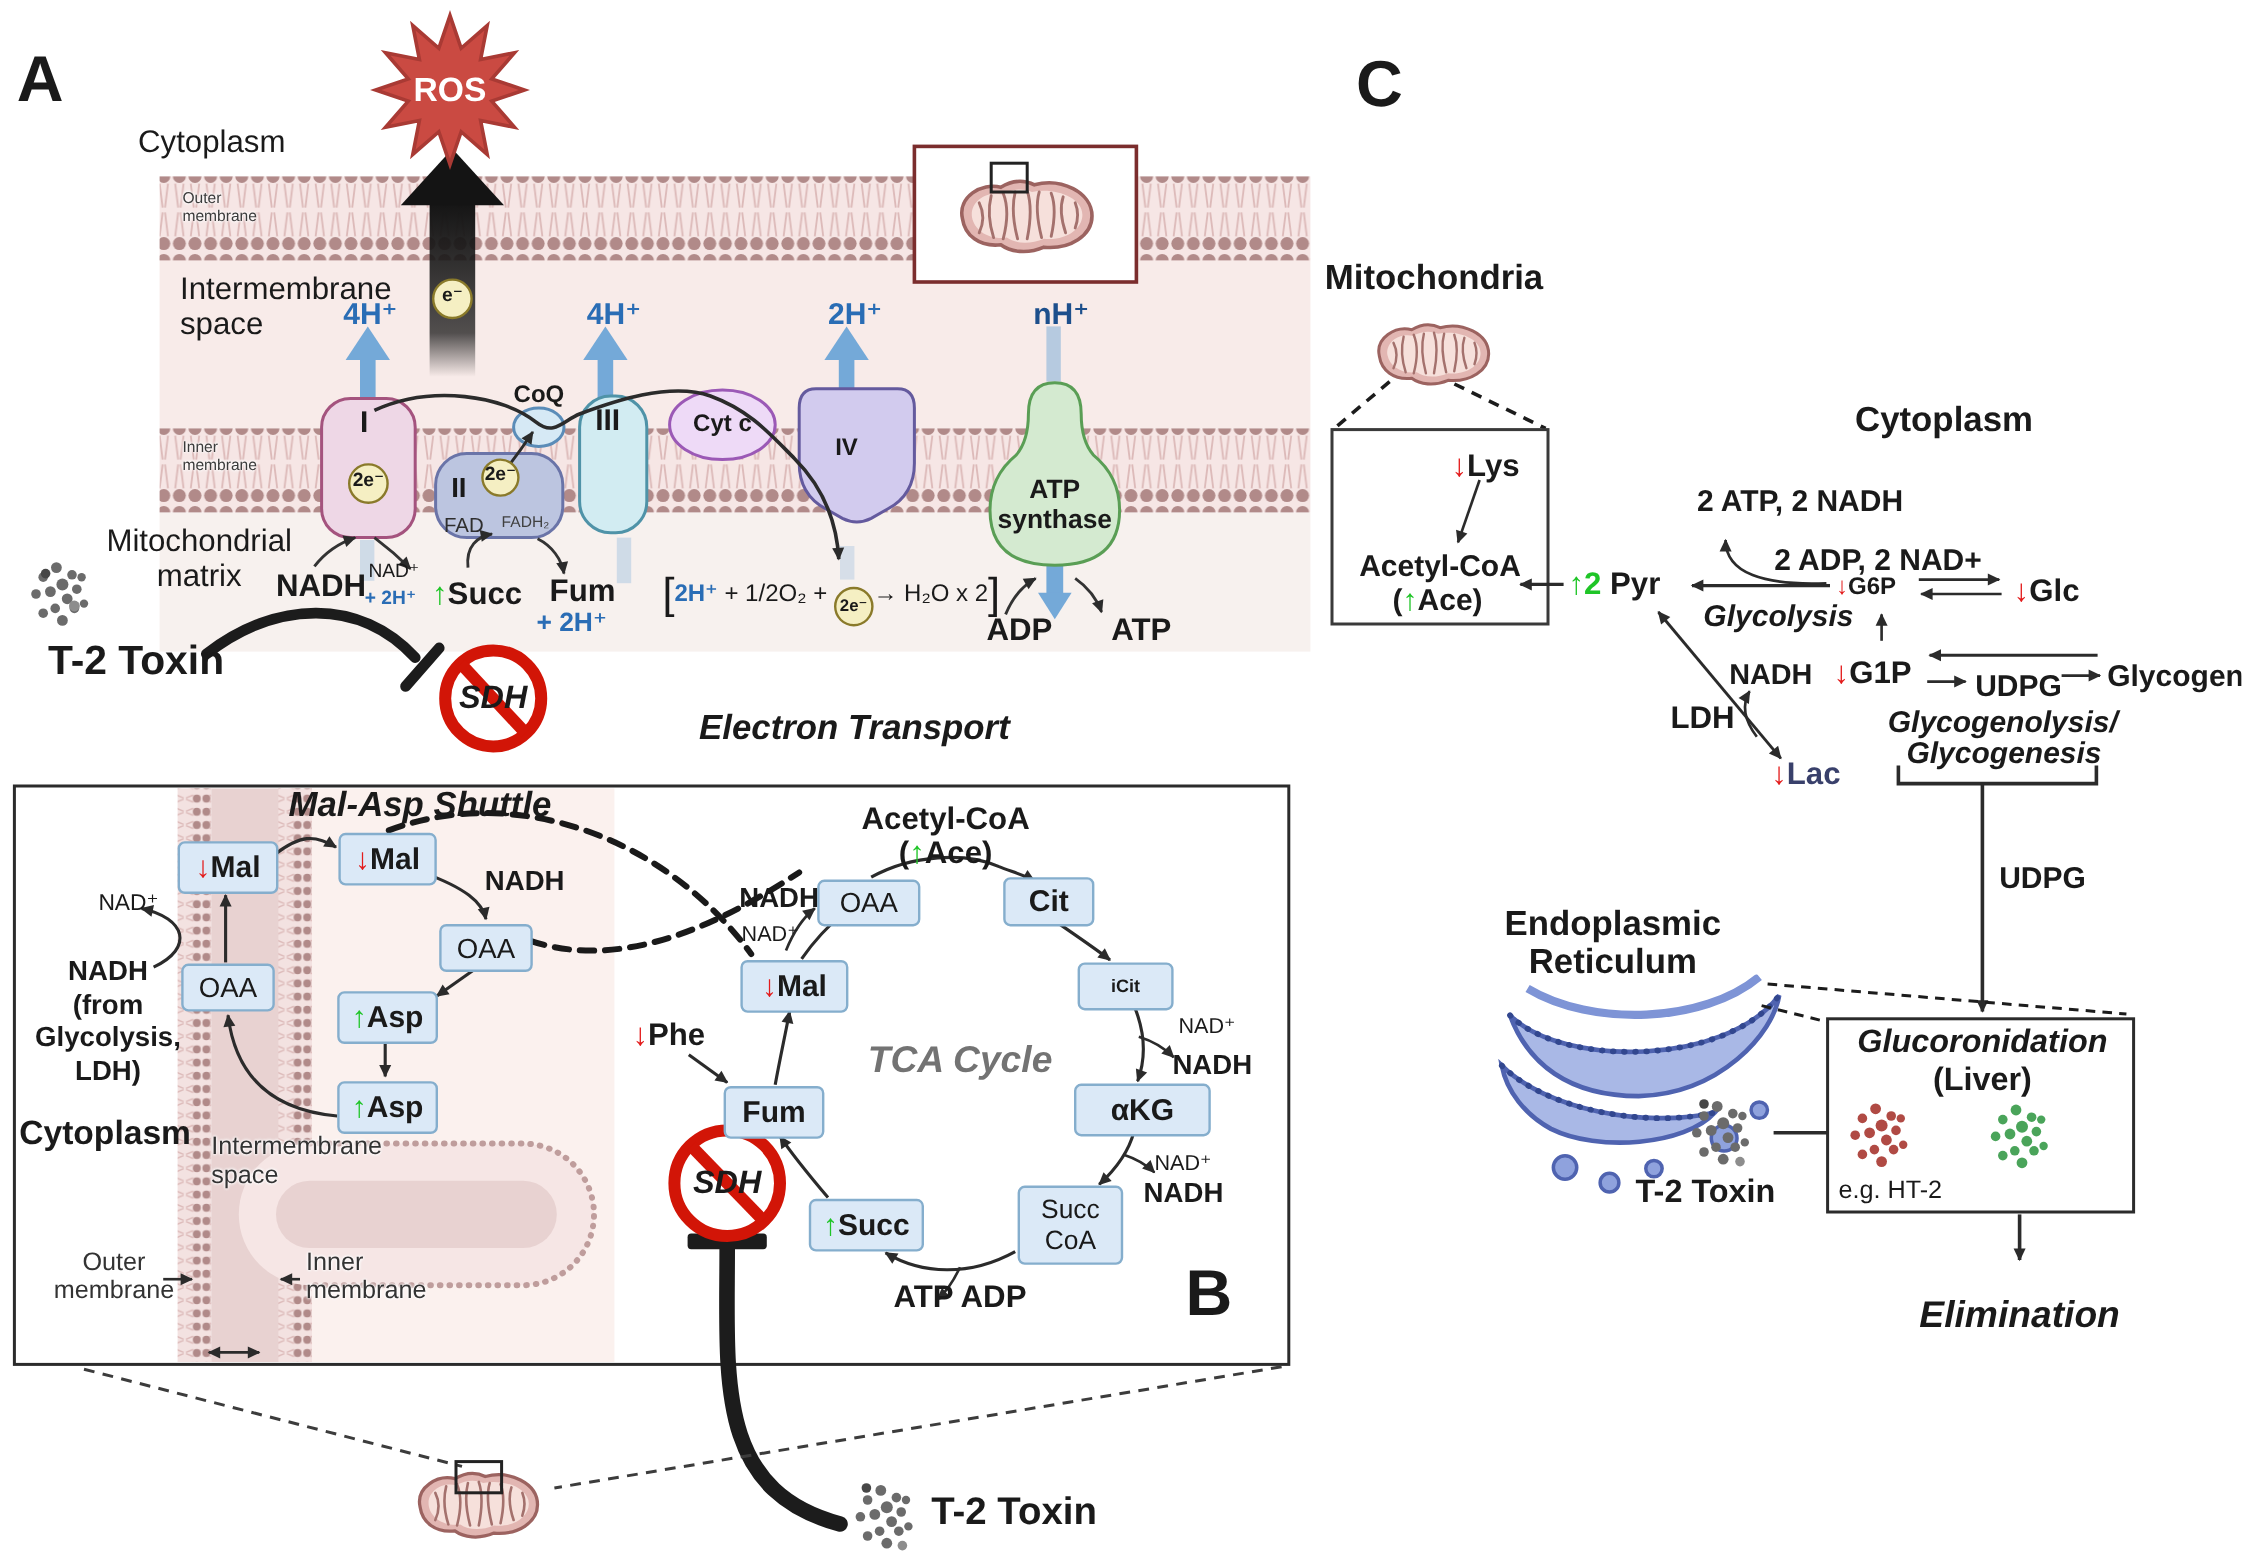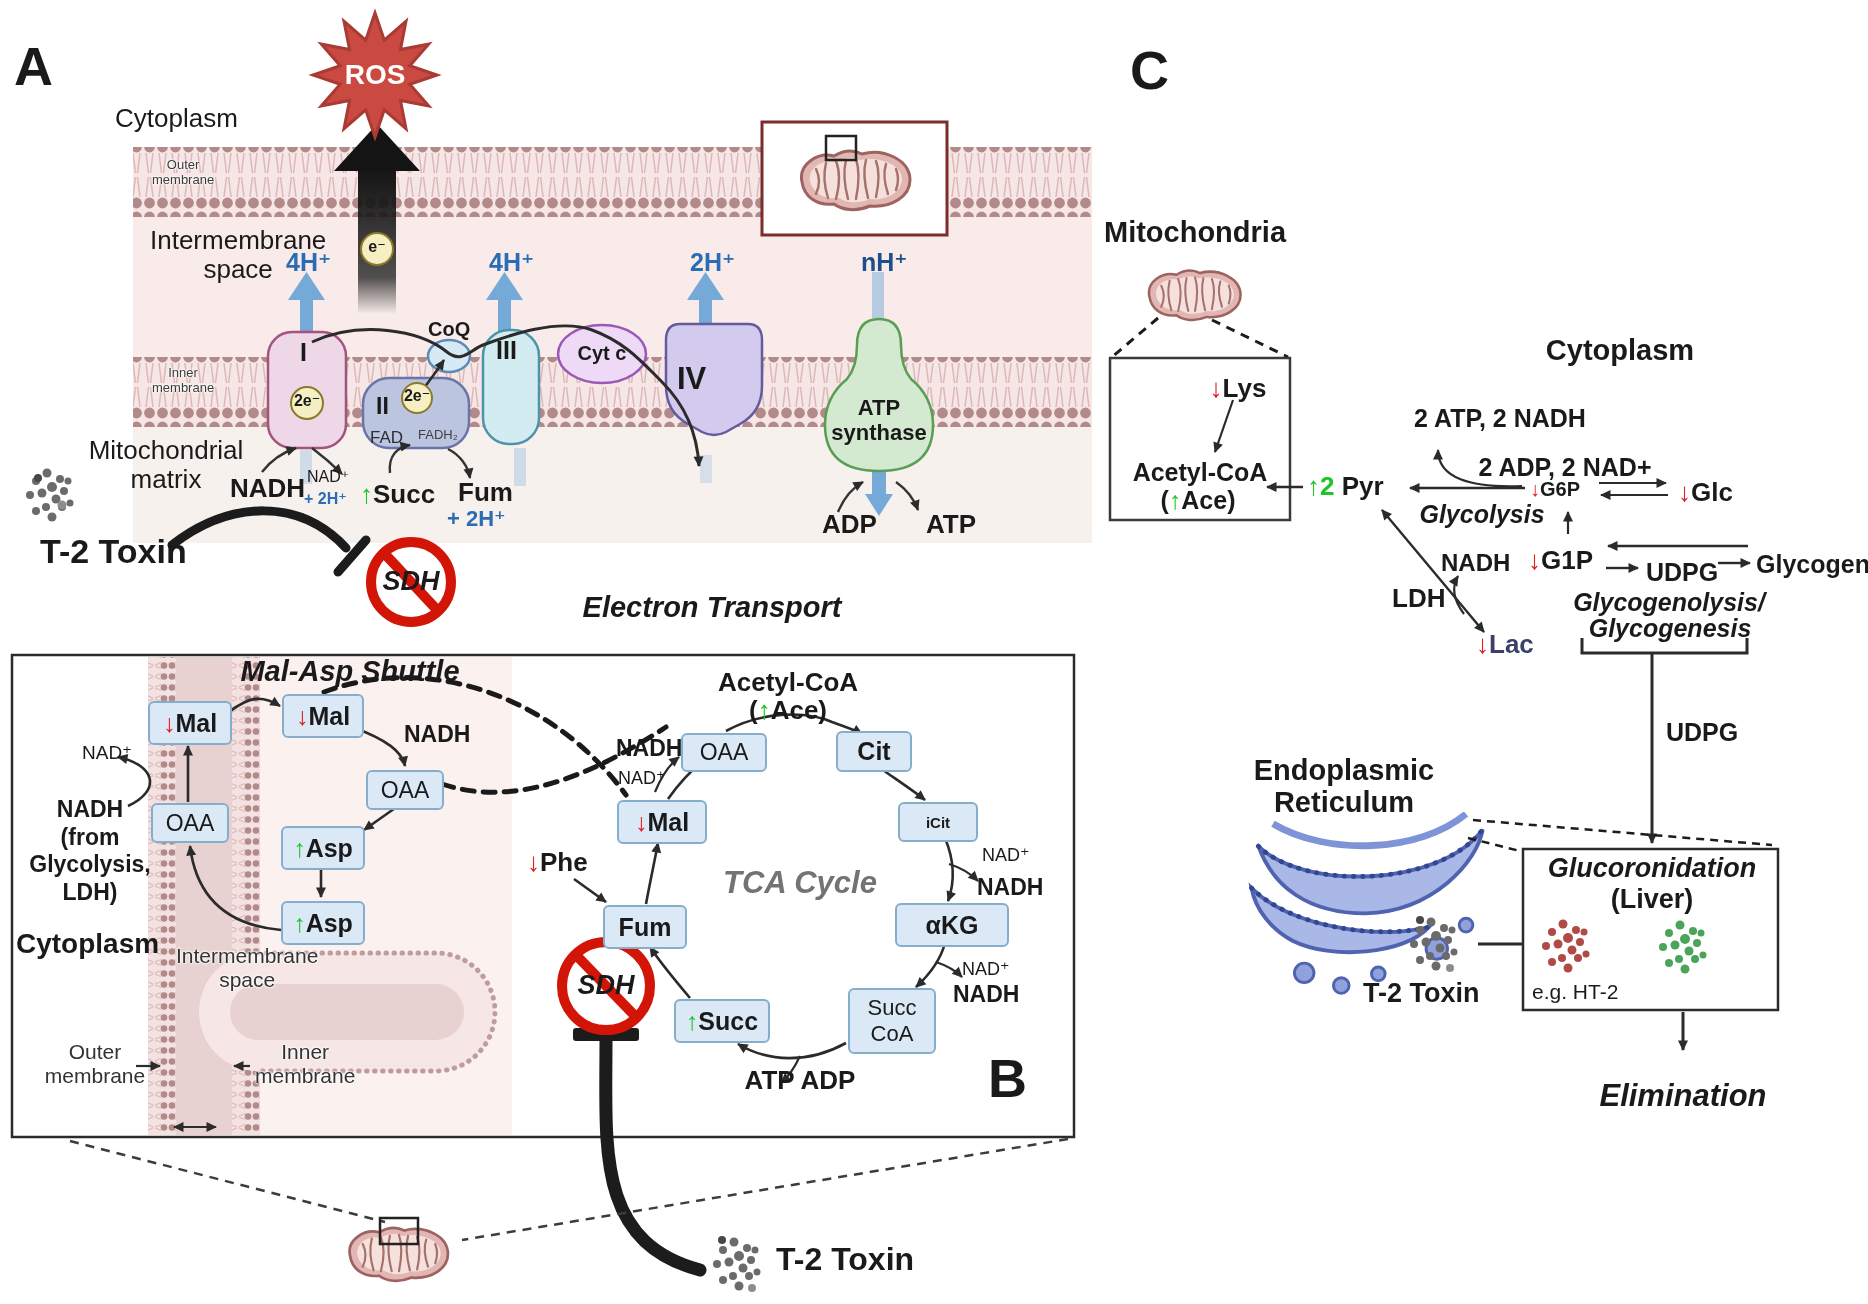--- a/index.html
+++ b/index.html
@@ -1,21 +1,21 @@
 <!DOCTYPE html>
 <html><head>
 <meta charset="utf-8">
 <style>
   html,body{margin:0;padding:0;background:#fff;}
   #stage{position:relative;width:1868px;height:1304px;overflow:hidden;background:#fff;
          font-family:"Liberation Sans","DejaVu Sans",sans-serif;color:#1a1a1a;}
   #gfx{position:absolute;left:0;top:0;z-index:1;}
   .lb{position:absolute;z-index:3;white-space:nowrap;line-height:1.12;}
   .ctr{transform:translateX(-50%);text-align:center;}
-  .pre{white-space:pre-line;text-align:center;}
+  .pre{white-space:pre-line;}
   .b{font-weight:700;}
   .xb{font-weight:800;}
   .it{font-style:italic;}
   .blue{color:#2a6db5;}
   .navy{color:#1d4f8c;}
   .red{color:#e31c1c;}
   .grn{color:#1fc527;}
   .lac{color:#39406b;}
   .halo{text-shadow:0 0 3px #fff,0 0 3px #fff,0 0 2px #fff;}
   .panelLetter{font-size:54px;font-weight:800;}
@@ -291,33 +291,34 @@
 <div class="lb ctr b" style="left:377px;top:238px;font-size:16px">e⁻</div>
 <div class="lb b blue" style="left:286px;top:248px;font-size:25px">4H⁺</div>
 <div class="lb b blue" style="left:489px;top:248px;font-size:25px">4H⁺</div>
 <div class="lb b blue" style="left:690px;top:248px;font-size:25px">2H⁺</div>
 <div class="lb b navy" style="left:861px;top:248px;font-size:25px">nH⁺</div>
 <div class="lb b" style="left:300px;top:338px;font-size:25px">I</div>
 <div class="lb b" style="left:376px;top:394px;font-size:23px">II</div>
 <div class="lb b" style="left:428px;top:318px;font-size:20px">CoQ</div>
 <div class="lb b" style="left:496px;top:336px;font-size:25px">III</div>
 <div class="lb ctr b" style="left:602px;top:342px;font-size:20px">Cyt c</div>
-<div class="lb b" style="left:677px;top:362px;font-size:31px">IV</div>
+<div class="lb b" style="left:696px;top:362px;font-size:20px">IV</div>
 <div class="lb pre ctr b" style="left:879px;top:396px;font-size:22px">ATP
 synthase</div>
 <div class="lb ctr b" style="left:307px;top:392px;font-size:16px">2e⁻</div>
 <div class="lb ctr b" style="left:417px;top:387px;font-size:16px">2e⁻</div>
 <div class="lb" style="left:370px;top:428px;font-size:17px;color:#2e2e2e">FAD</div>
 <div class="lb" style="left:418px;top:428px;font-size:13px;color:#404040">FADH₂</div>
 <div class="lb b" style="left:230px;top:474px;font-size:26px">NADH</div>
 <div class="lb" style="left:307px;top:468px;font-size:16px">NAD⁺</div>
 <div class="lb b blue" style="left:304px;top:490px;font-size:16px">+ 2H⁺</div>
 <div class="lb b" style="left:360px;top:480px;font-size:26px"><span class="grn">↑</span><span>Succ</span></div>
 <div class="lb b" style="left:458px;top:478px;font-size:26px">Fum</div>
 <div class="lb b blue" style="left:447px;top:507px;font-size:22px">+ 2H⁺</div>
+<div class="lb" style="left:552px;top:475px;font-size:20px"><span class="brk">[</span><span class="b blue">2H⁺</span><span> + 1/2O₂ + </span><span class="badge">2e⁻</span><span>→</span><span> H₂O x 2</span><span class="brk">]</span></div>
 <div class="lb b" style="left:822px;top:510px;font-size:26px">ADP</div>
 <div class="lb b" style="left:926px;top:510px;font-size:26px">ATP</div>
 <div class="lb xb" style="left:40px;top:532px;font-size:34px">T-2 Toxin</div>
 <div class="lb ctr xb it" style="left:411px;top:566px;font-size:27px">SDH</div>
 <div class="lb ctr xb it" style="left:712px;top:591px;font-size:29px">Electron Transport</div>
 
 <div class="lb ctr xb it" style="left:350px;top:655px;font-size:29px">Mal-Asp Shuttle</div>
 <div class="mbox" style="left:148px;top:701px;width:80px;height:40px;font-size:25px">
       <span class="red">↓</span>
       <span>Mal</span>

